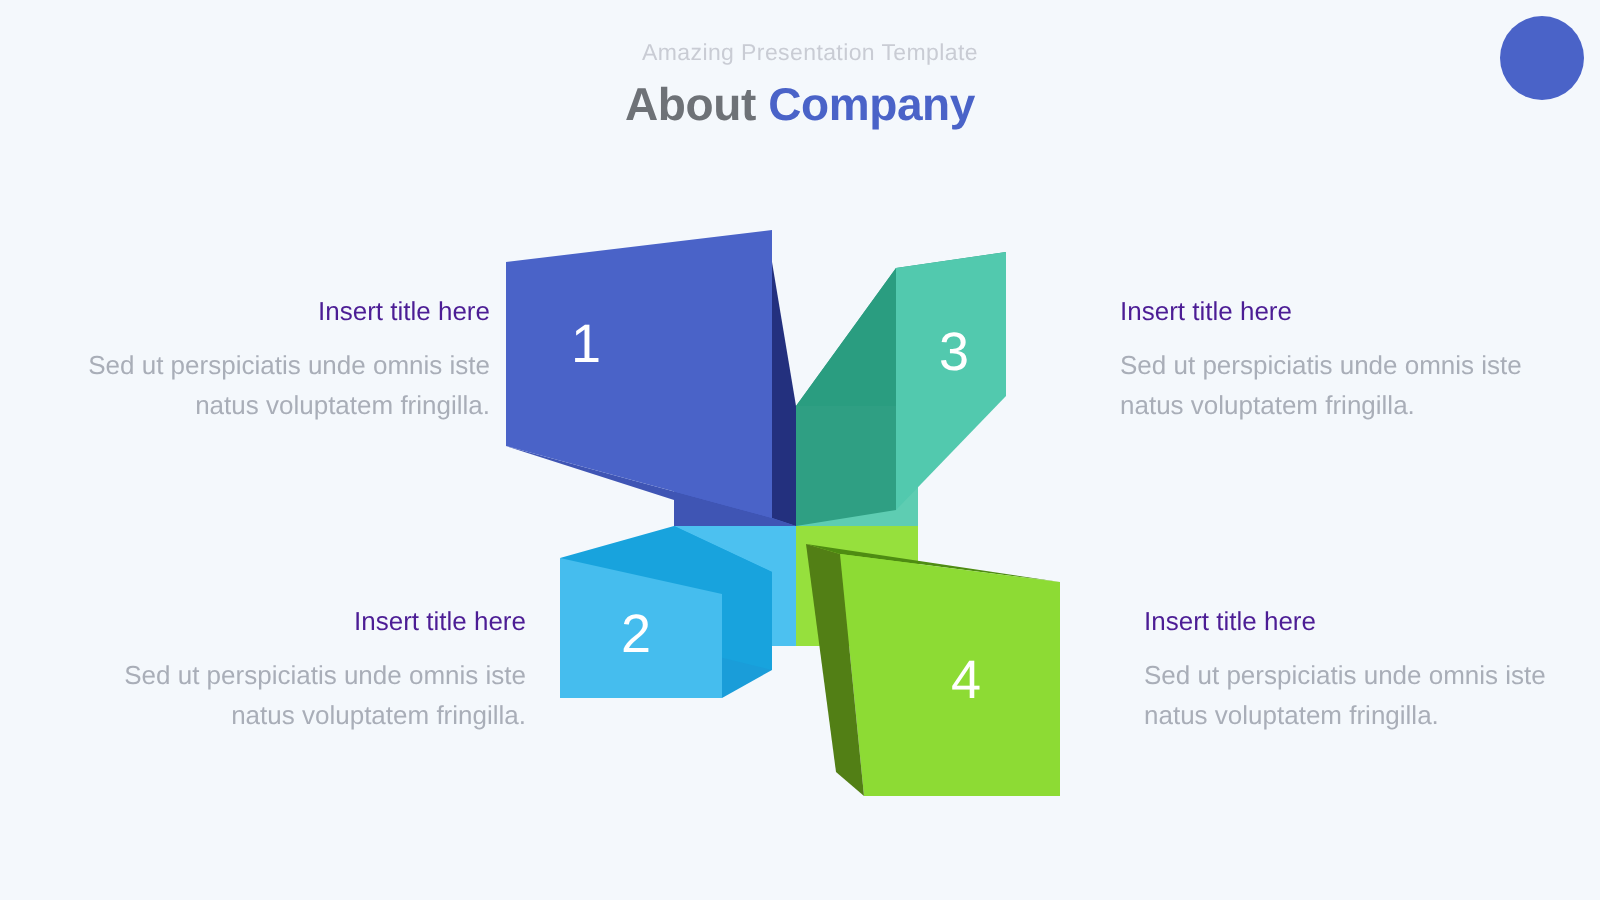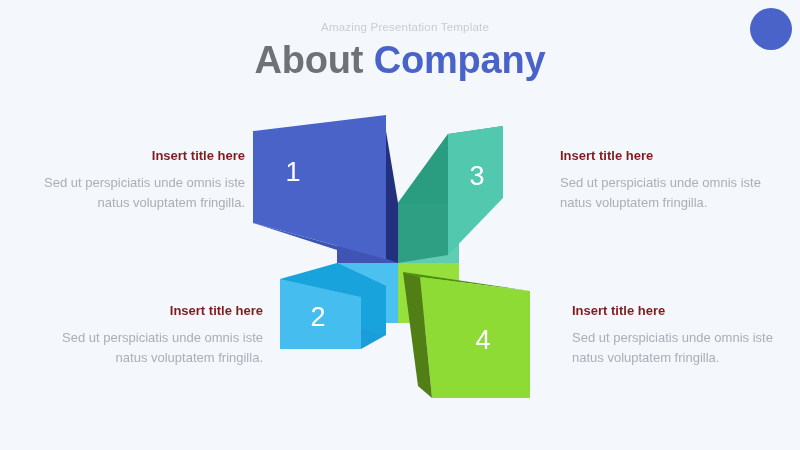--- a/index.html
+++ b/index.html
@@ -43,40 +43,40 @@
   .subtitle {
     font-size: 11.5px;
     letter-spacing: 0.2px;
     color: #c9ccd4;
     font-weight: 400;
     line-height: 1;
     margin: 0 0 6px 0;
     padding-left: 10px;
   }
   .title {
-    font-size: 38px;
+    font-size: 23px;
     font-weight: bold;
     line-height: 1.1;
     margin: 0;
     letter-spacing: -0.2px;
   }
   .title .t-gray { color: #6e7277; }
   .title .t-blue { color: #4a63c8; }
 
   
   .txt-block {
     position: absolute;
     width: 215px;
   }
   .txt-block.right-align { text-align: right; }
   .txt-block.left-align  { text-align: left; }
   .tb-title {
     font-size: 13px;
-    color: #7f1d1d;
-    font-weight: 700;
+    color: #4c1d95;
+    font-weight: 400;
     line-height: 1.2;
     margin: 0 0 9px 0;
   }
   .tb-body {
     font-size: 13px;
     color: #a9aeb8;
     line-height: 1.55;
     margin: 0;
   }
 

